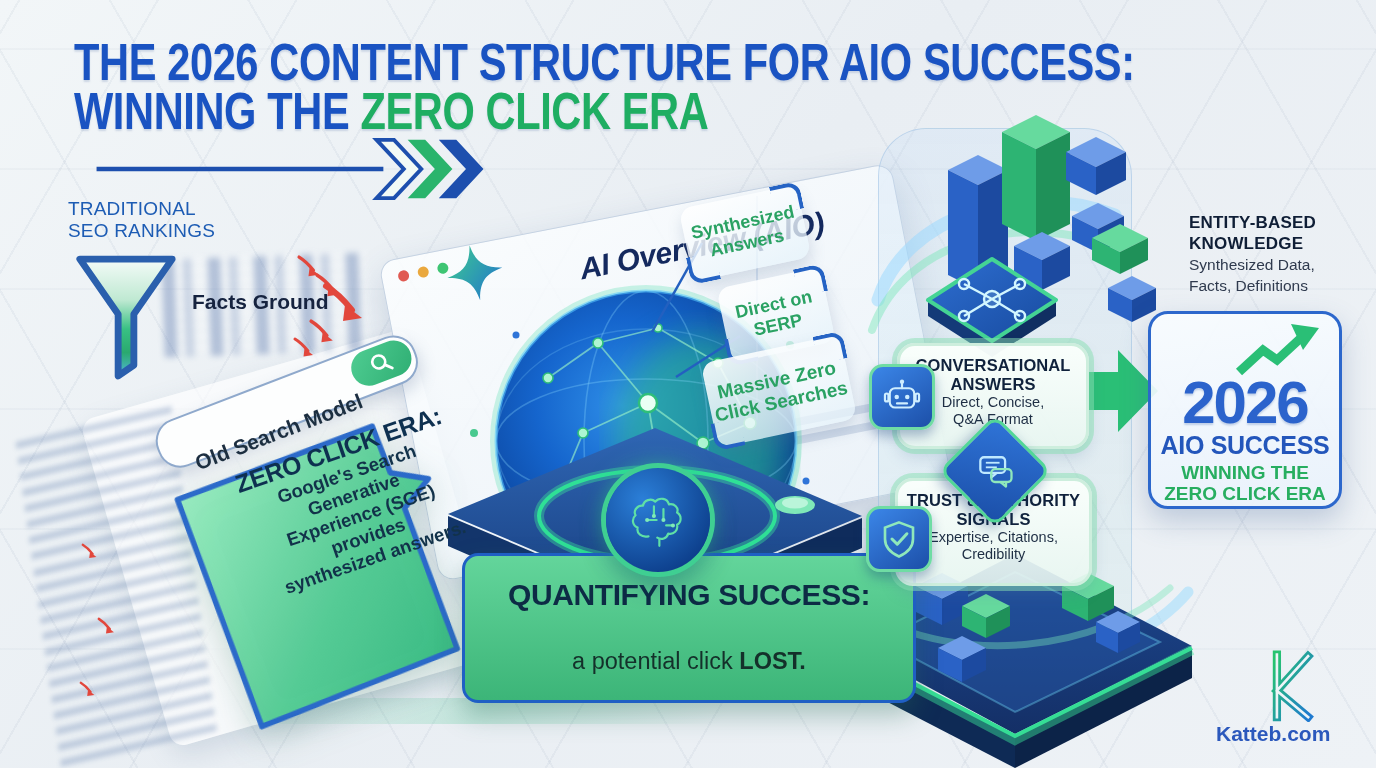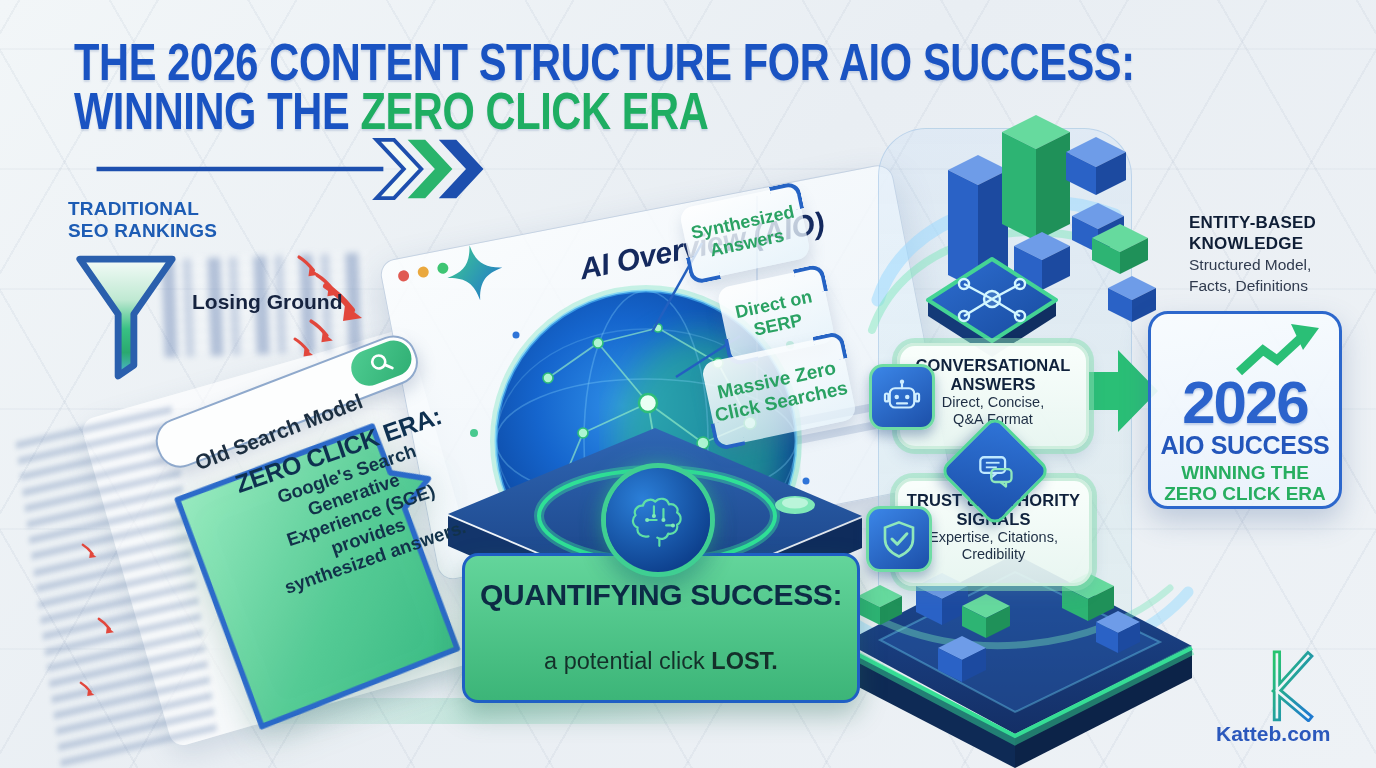--- a/index.html
+++ b/index.html
@@ -18,21 +18,21 @@
   
   .title{left:74px;top:38px;width:1200px;transform:scaleX(.80);transform-origin:left top;
     font-weight:700;font-size:52px;line-height:49px;letter-spacing:-.5px;color:#1a53c2;
     text-shadow:0 2px 2px rgba(140,160,195,.35);white-space:nowrap;z-index:6;}
   .title .hl{color:#1fae62;}
 
   
   .flowline{left:95px;top:134px;width:392px;height:70px;z-index:3;}
 
   
-  .trad-label{left:68px;top:198px;font-size:19px;font-weight:700;color:#1d5cb4;line-height:22px;
+  .trad-label{left:68px;top:198px;font-size:19px;font-weight:400;color:#1d5cb4;line-height:22px;
     letter-spacing:.2px;z-index:4;}
   .funnel{left:72px;top:250px;width:108px;height:140px;z-index:3;}
   .mosaic{left:163px;top:256px;width:205px;height:98px;z-index:2;opacity:.45;
     background:
      repeating-linear-gradient(90deg,rgba(85,115,170,.85) 0 13px,transparent 13px 21px,rgba(85,115,170,.55) 21px 30px,transparent 30px 46px),
      repeating-linear-gradient(0deg,transparent 0 7px,rgba(255,255,255,.95) 7px 11px);
     filter:blur(3px);transform:rotate(-2deg);}
   .losing{left:192px;top:290px;font-size:21px;font-weight:700;color:#16233f;z-index:4;}
 
   
@@ -79,21 +79,21 @@
   .callout::after{content:"";position:absolute;bottom:-3px;left:-3px;width:26px;height:24px;
     border-bottom:4px solid #2563c4;border-left:4px solid #2563c4;border-radius:0 0 0 13px;}
 
   
   .brain{left:606px;top:468px;width:104px;height:104px;border-radius:50%;z-index:6;
     background:radial-gradient(circle at 35% 30%,#2b7fd8,#0d3f8c 78%);
     box-shadow:0 0 0 5px #3fcf92,0 0 24px rgba(60,220,150,.75),0 12px 26px rgba(10,40,90,.45);
     display:flex;align-items:center;justify-content:center;}
 
   
-  .quantify{left:462px;top:553px;width:398px;height:150px;border-radius:16px;z-index:5;
+  .quantify{left:462px;top:553px;width:454px;height:150px;border-radius:16px;z-index:5;
     background:linear-gradient(180deg,#63d59b,#3cb578);border:3px solid #1f5fc4;
     box-shadow:0 12px 26px rgba(40,110,90,.35);text-align:center;padding-top:22px;box-sizing:border-box;}
   .quantify .qh{font-size:30px;font-weight:700;color:#0d2b45;letter-spacing:-.4px;}
   .quantify .ql{font-size:23.5px;font-weight:500;color:#14302a;line-height:29px;margin-top:6px;}
   .quantify b{font-weight:700;}
 
   
   .tube{left:878px;top:128px;width:252px;height:540px;border-radius:48px;z-index:2;
     background:linear-gradient(180deg,rgba(195,220,248,.25),rgba(180,225,215,.18));
     border:1.5px solid rgba(145,185,225,.45);}
@@ -170,21 +170,21 @@
         <stop offset="0" stop-color="#f4fbf8"></stop>
           <stop offset=".35" stop-color="#bfe9d2"></stop>
         <stop offset=".6" stop-color="#38c083"></stop>
           <stop offset=".8" stop-color="#2aa96f"></stop>
         <stop offset="1" stop-color="#53b9d8"></stop>
       </linearGradient>
     </defs>
     <path d="M8,8 H102 L63,64 V116 L47,127 V64 Z" fill="url(#fg)" stroke="#2a5fad" stroke-width="7" stroke-linejoin="round"></path>
   </svg>
   <div class="abs mosaic"></div>
-  <div class="abs losing">Losing Ground</div>
+  <div class="abs losing">Facts Ground</div>
 
   <div class="abs serp-panel"></div>
   <div class="abs blurtext"></div>
 
   <div class="abs search-pill">
     <span class="cap">
       <svg width="26" height="26" viewBox="0 0 26 26">
         <circle cx="11" cy="11" r="6.5" fill="none" stroke="#ffffff" stroke-width="2.6"></circle>
         <line x1="16" y1="16" x2="21.5" y2="21.5" stroke="#ffffff" stroke-width="2.8" stroke-linecap="round"></line>
       </svg>
@@ -467,21 +467,21 @@
       <br>
       <span>a potential click </span><b>LOST.</b>
     </div>
   </div>
 
   <div class="abs tube"></div>
 
   <div class="abs entity">
     <div class="eh">ENTITY-BASED</div>
     <div class="eh">KNOWLEDGE</div>
-    <div class="es">Structured Model,</div>
+    <div class="es">Synthesized Data,</div>
     <div class="es">Facts, Definitions</div>
   </div>
 
   <div class="rcard" style="left:897px;top:343px;width:192px;height:106px;">
     <div class="ch"><span>CONVERSATIONAL</span><br>
       <span>ANSWERS</span></div>
     <div class="cs"><span>Direct, Concise,</span><br>
       <span>Q&amp;A Format</span></div>
   </div>
 

